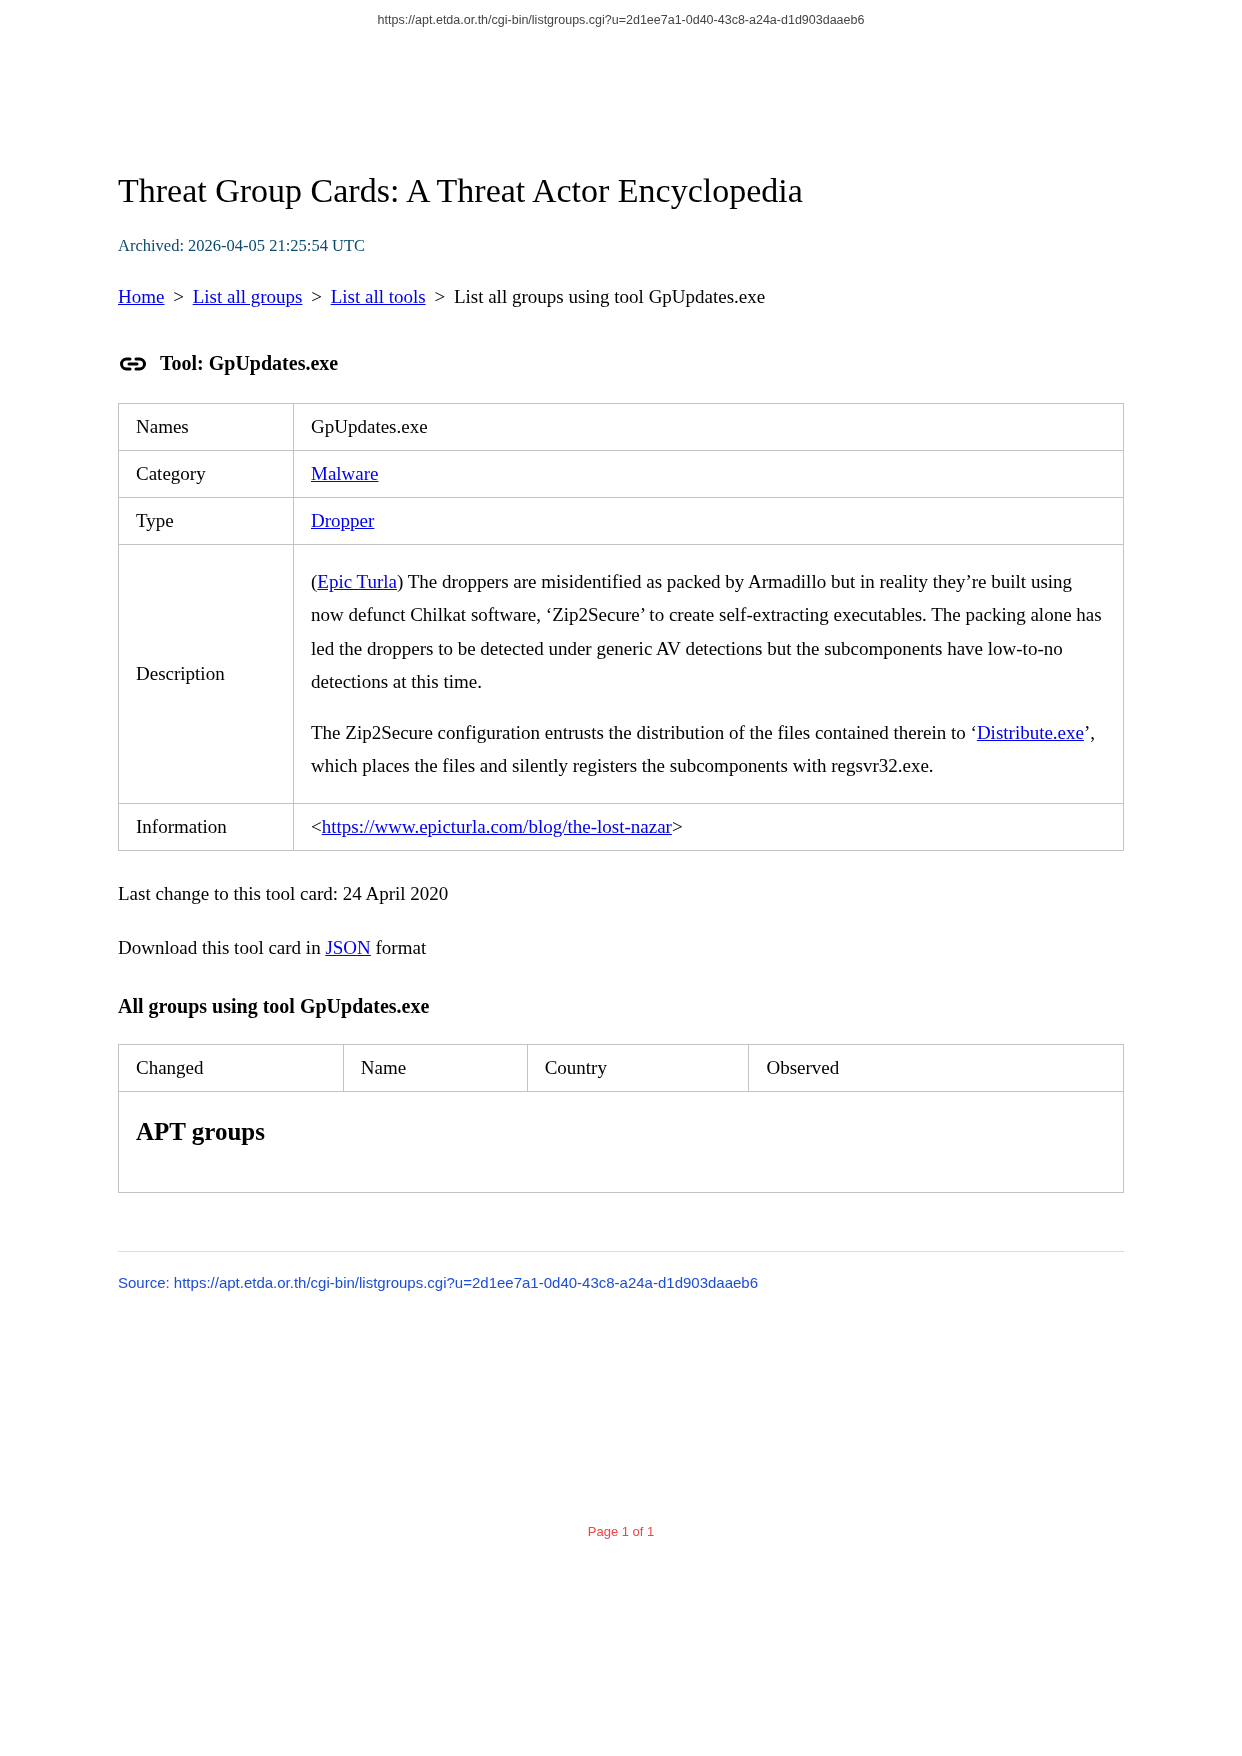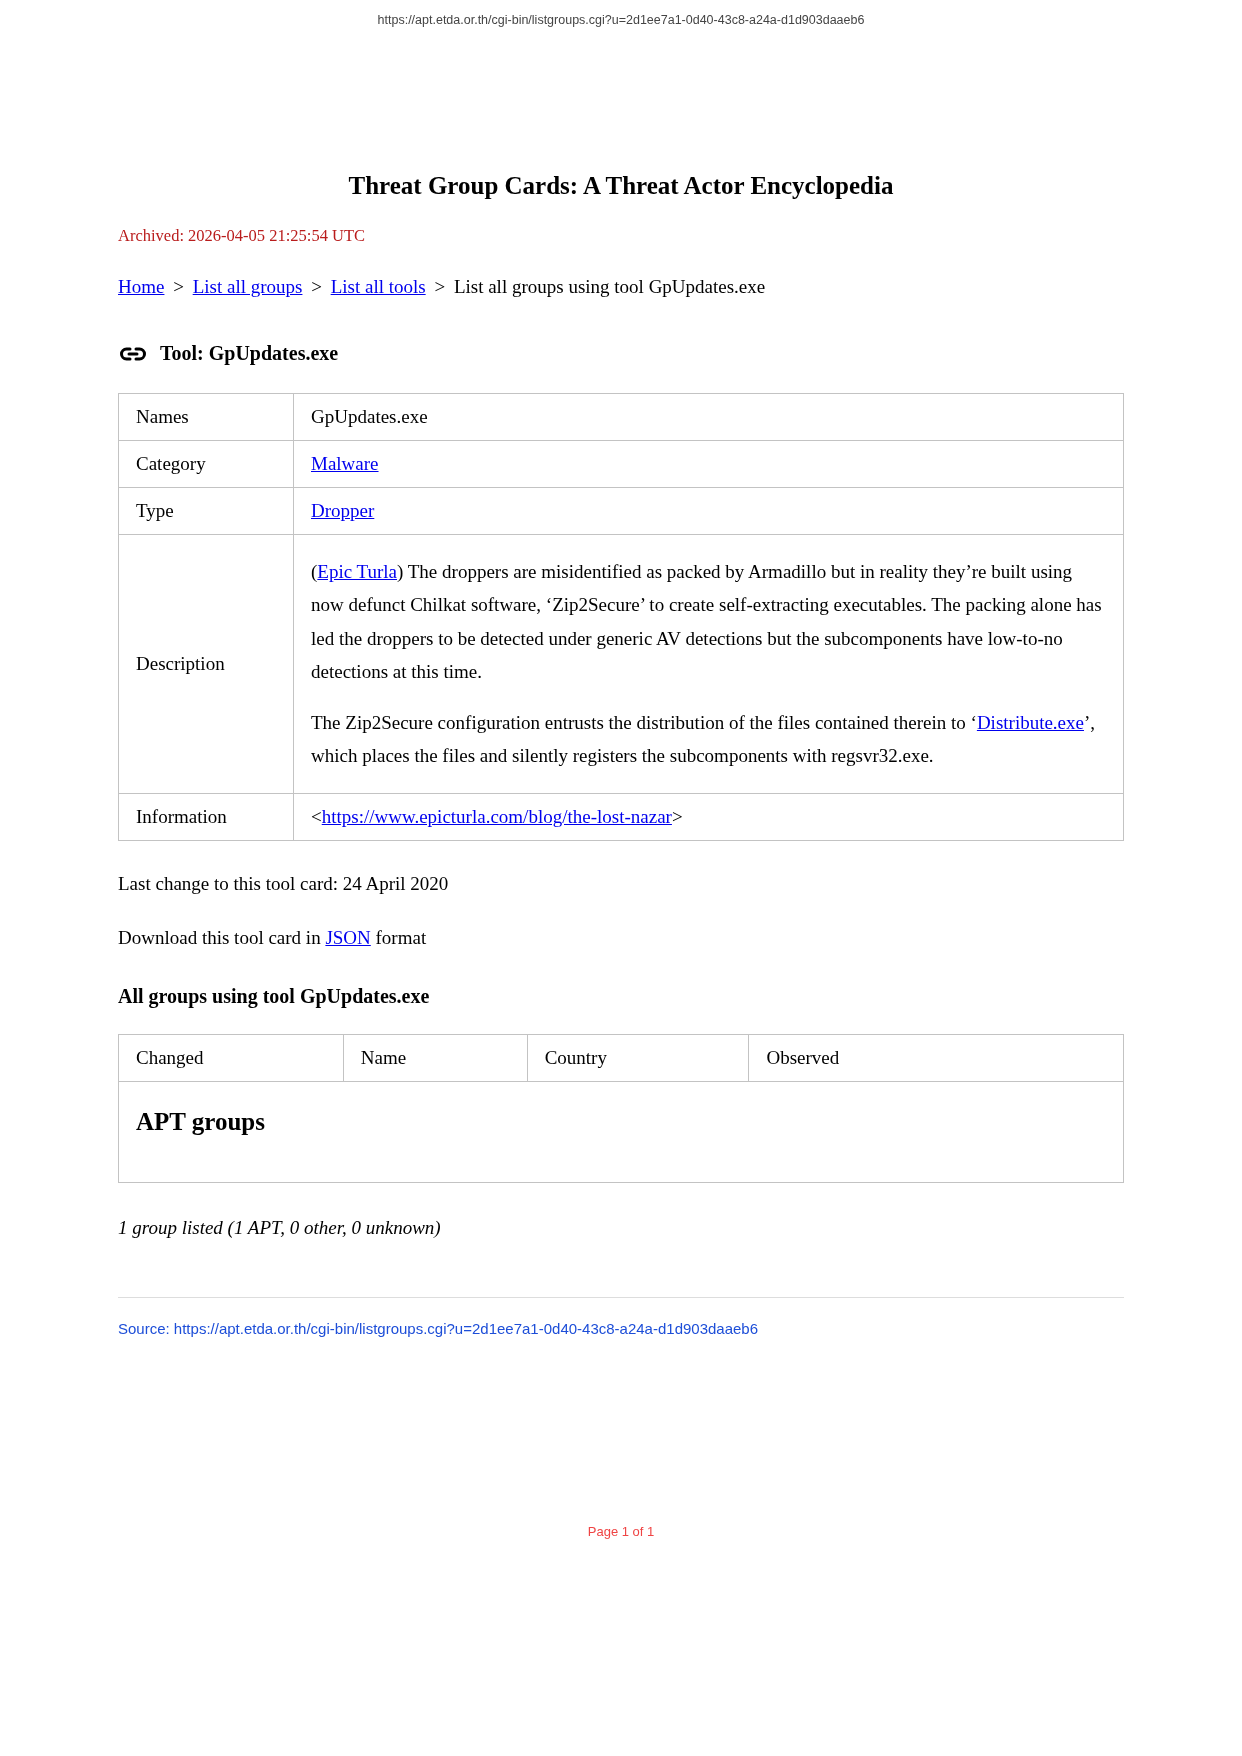--- a/index.html
+++ b/index.html
@@ -18,23 +18,23 @@
     position: absolute;
     top: 13px; left: 0; width: 100%;
     text-align: center;
     font-family: "Liberation Sans", sans-serif;
     font-size: 12.5px;
     color: #444444;
   }
 
   .content { margin: 0 118px; padding-top: 172px; }
 
-  h1.page-title { font-size: 25px; font-weight: bold; margin: 0; text-align: center; }
-
-  .archived { margin-top: 26px; font-size: 16.5px; color: #b91c1c; }
+  h1.page-title { font-size: 34px; font-weight: normal; margin: 0; }
+
+  .archived { margin-top: 26px; font-size: 16.5px; color: #0c4a6e; }
 
   .breadcrumb { margin-top: 30px; font-size: 19px; }
   .breadcrumb .sep { margin: 0 4px; }
 
   .tool-heading-row { margin-top: 44px; display: flex; align-items: center; gap: 12px; text-align: center; }
   .tool-heading-row h2 { font-size: 20px; font-weight: bold; margin: 0; }
   .link-icon { display: inline-flex; align-items: center; }
 
   table { border-collapse: collapse; width: 100%; }
 
@@ -196,21 +196,20 @@
       <th colspan="2">Observed</th>
     </tr>
     <tr>
       <td colspan="5" class="apt-cell">
         <h3>APT groups</h3>
       </td>
     </tr>
   </tbody>
     </table>
 
-  <div class="summary">1 group listed (1 APT, 0 other, 0 unknown)</div>
 
   <hr class="divider">
 
   <div class="source">Source: https://apt.etda.or.th/cgi-bin/listgroups.cgi?u=2d1ee7a1-0d40-43c8-a24a-d1d903daaeb6</div>
 
 </div>
 
 <div class="page-footer">Page 1 of 1</div>
 
 </body></html>

